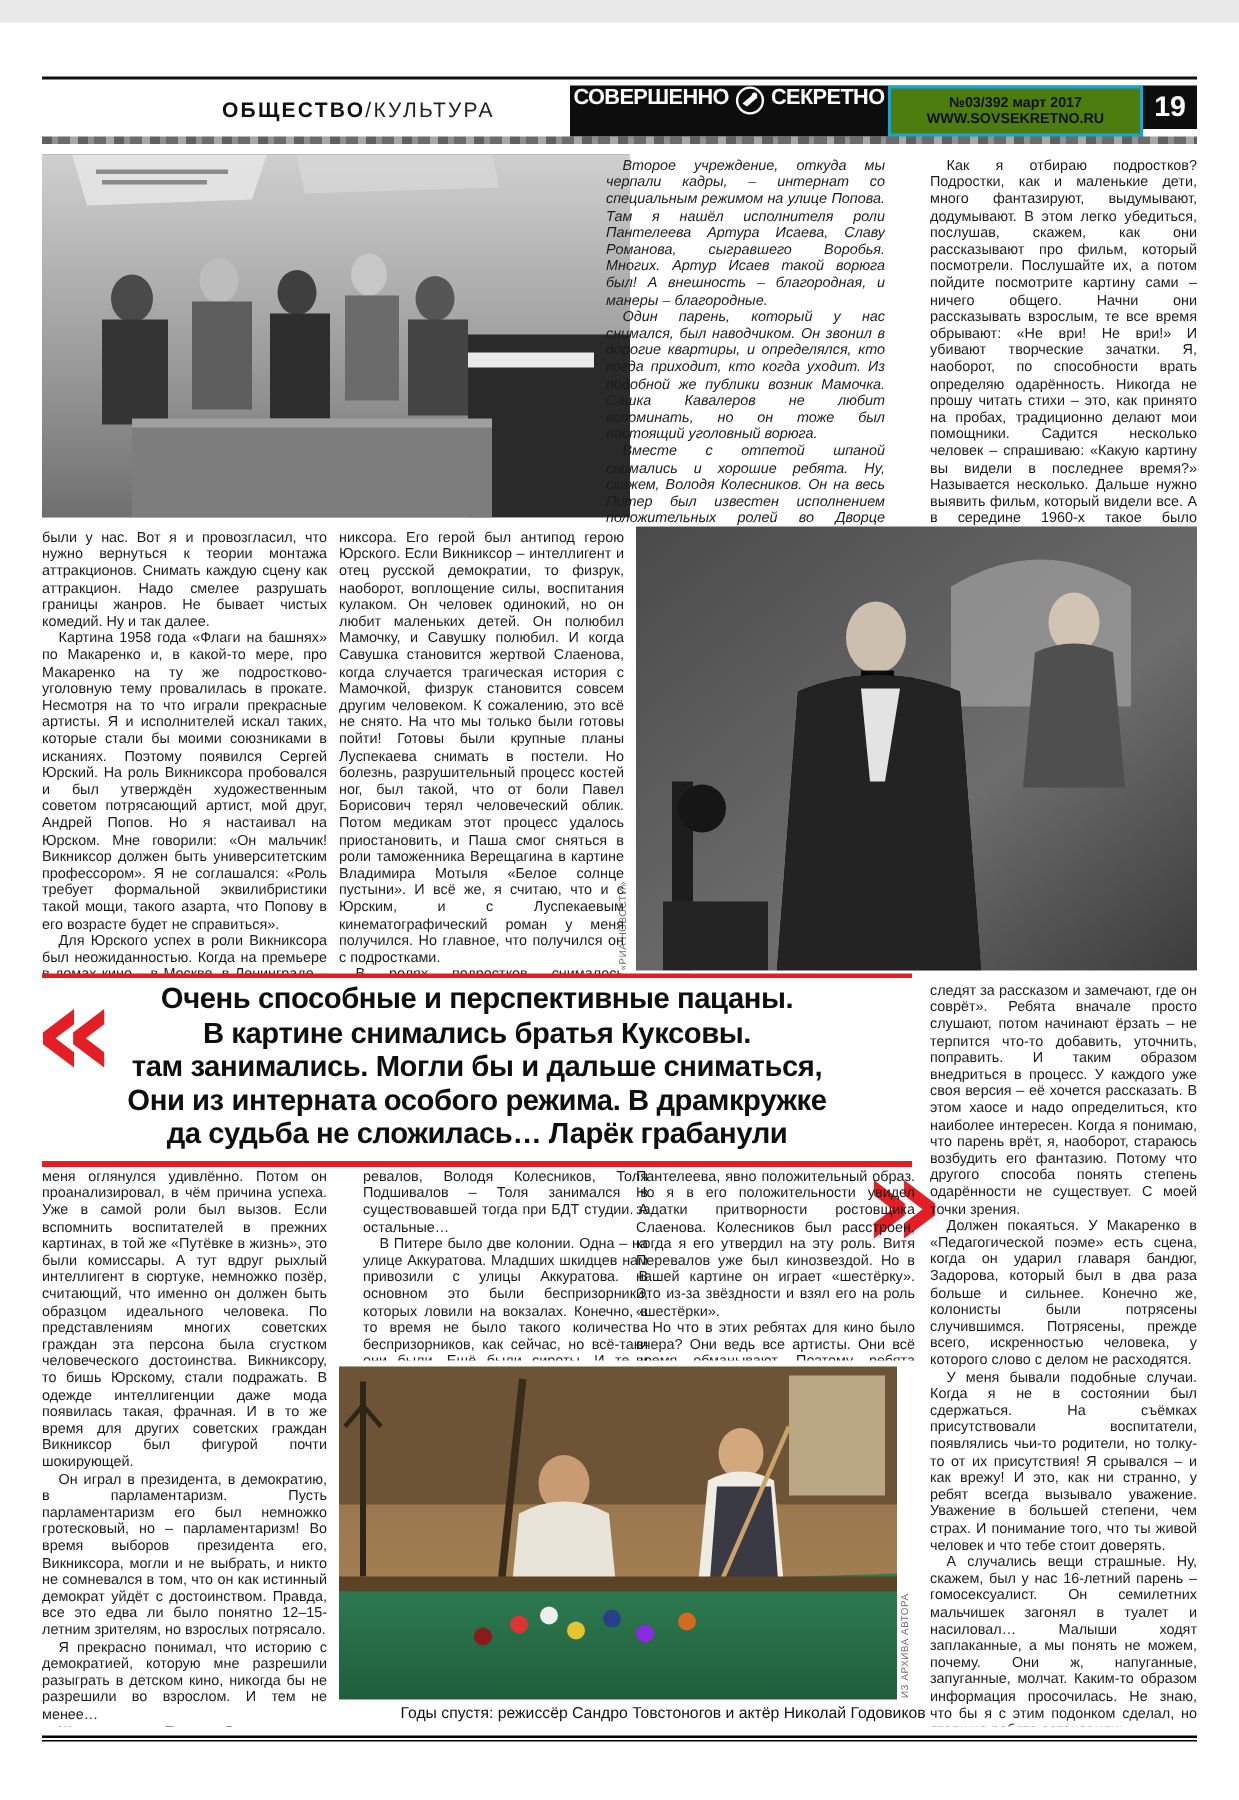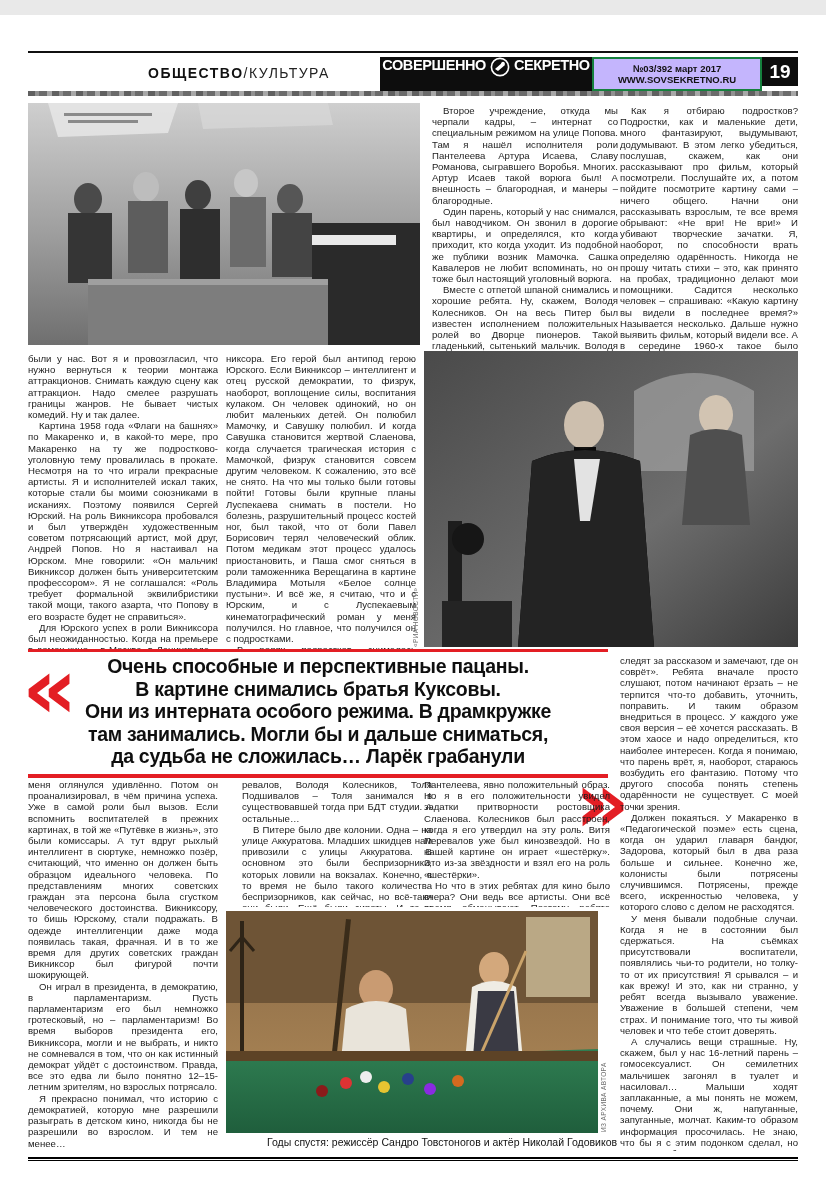--- a/index.html
+++ b/index.html
@@ -9,34 +9,34 @@
   
   .top-rule{position:absolute;left:28px;top:36px;width:770px;height:2px;background:#101010;}
   .header{position:absolute;left:28px;top:42px;width:770px;height:34px;}
   .section-label{position:absolute;left:120px;top:8px;font-size:14px;letter-spacing:1.5px;color:#111;white-space:nowrap;}
   .section-label b{font-weight:bold;}
   .section-label span.light{font-weight:normal;color:#222;}
   .logo-bar{position:absolute;left:352px;top:0;width:212px;height:34px;background:#0d0d0d;
             display:flex;align-items:flex-start;justify-content:center;gap:4px;}
   .logo-word{color:#fff;font-weight:bold;font-size:14.5px;letter-spacing:-0.4px;white-space:nowrap;}
   .logo-emblem{width:20px;height:20px;flex:0 0 auto;}
-  .issue-box{position:absolute;left:564px;top:0;width:166px;height:30px;background:#c4b5fd;border:2px solid #15803d;
+  .issue-box{position:absolute;left:564px;top:0;width:166px;height:30px;background:#4d7c0f;border:2px solid #0ea5e9;
              display:flex;flex-direction:column;align-items:center;justify-content:center;}
   .issue-line{font-size:9.5px;font-weight:bold;color:#111;line-height:11px;white-space:nowrap;}
   .page-box{position:absolute;left:734px;top:0;width:36px;height:29px;background:#0d0d0d;color:#fff;
             display:flex;align-items:center;justify-content:center;font-size:19px;font-weight:bold;}
   .ragged-edge{position:absolute;left:28px;top:76px;width:770px;height:5px;
      background:repeating-linear-gradient(90deg,#2b2b2b 0 7px,#6b6b6b 7px 11px,#3a3a3a 11px 19px,#8a8a8a 19px 24px);
      opacity:.75;}
 
   
   .col{position:absolute;width:190px;font-size:9.6px;line-height:11.2px;text-align:justify;color:#1c1c1c;}
   .col p{margin:0;text-indent:11px;}
   .col p.cont{text-indent:0;}
-  #c3top{left:432px;top:90px;width:186px;height:246px;overflow:hidden;}
+  #c3top{left:404px;top:90px;width:186px;height:246px;overflow:hidden;font-style:italic;}
   #c4top{left:620px;top:90px;width:178px;height:246px;overflow:hidden;}
   #c1top{left:28px;top:338px;height:298px;overflow:hidden;}
   #c2top{left:226px;top:338px;height:298px;overflow:hidden;}
   #c1bot{left:28px;top:764px;height:372px;overflow:hidden;}
   #c2bot{left:242px;top:764px;height:128px;overflow:hidden;}
   #c3bot{left:424px;top:764px;width:186px;height:128px;overflow:hidden;}
   #c4mid{left:620px;top:640px;width:178px;height:496px;overflow:hidden;}
 
   
   .photo{position:absolute;overflow:hidden;background:#777;}
@@ -163,22 +163,22 @@
   <div class="col" id="c2top">
     <p class="cont">никсора. Его герой был антипод герою Юрского. Если Викниксор – интеллигент и отец русской демократии, то физрук, наоборот, воплощение силы, воспитания кулаком. Он человек одинокий, но он любит маленьких детей. Он полюбил Мамочку, и Савушку полюбил. И когда Савушка становится жертвой Слаенова, когда случается трагическая история с Мамочкой, физрук становится совсем другим человеком. К сожалению, это всё не снято. На что мы только были готовы пойти! Готовы были крупные планы Луспекаева снимать в постели. Но болезнь, разрушительный процесс костей ног, был такой, что от боли Павел Борисович терял человеческий облик. Потом медикам этот процесс удалось приостановить, и Паша смог сняться в роли таможенника Верещагина в картине Владимира Мотыля «Белое солнце пустыни». И всё же, я считаю, что и с Юрским, и с Луспекаевым кинематографический роман у меня получился. Но главное, что получился он с подростками.</p>
     <p>В ролях подростков снималось буквально три-четыре человека, в той или иной степени владеющих профессией. Во-первых, Сандро Товстоногов. Затем, Витя Пе-</p>
   </div>
 
   <div class="pull-quote">
     <div class="pq-open">«</div>
     <div class="pq-lines">
       <span>Очень способные и перспективные пацаны.</span>
       <span>В картине снимались братья Куксовы.</span>
+      <span>там занимались. Могли бы и дальше сниматься,</span>
       <span>Они из интерната особого режима. В драмкружке</span>
-      <span>там занимались. Могли бы и дальше сниматься,</span>
       <span>да судьба не сложилась… Ларёк грабанули</span>
     </div>
     <div class="pq-close">»</div>
   </div>
 
   <div class="col" id="c1bot">
     <p class="cont">меня оглянулся удивлённо. Потом он проанализировал, в чём причина успеха. Уже в самой роли был вызов. Если вспомнить воспитателей в прежних картинах, в той же «Путёвке в жизнь», это были комиссары. А тут вдруг рыхлый интеллигент в сюртуке, немножко позёр, считающий, что именно он должен быть образцом идеального человека. По представлениям многих советских граждан эта персона была сгустком человеческого достоинства. Викниксору, то бишь Юрскому, стали подражать. В одежде интеллигенции даже мода появилась такая, фрачная. И в то же время для других советских граждан Викниксор был фигурой почти шокирующей.</p>
     <p>Он играл в президента, в демократию, в парламентаризм. Пусть парламентаризм его был немножко гротесковый, но – парламентаризм! Во время выборов президента его, Викниксора, могли и не выбрать, и никто не сомневался в том, что он как истинный демократ уйдёт с достоинством. Правда, все это едва ли было понятно 12–15-летним зрителям, но взрослых потрясало.</p>
     <p>Я прекрасно понимал, что историю с демократией, которую мне разрешили разыграть в детском кино, никогда бы не разрешили во взрослом. И тем не менее…</p>
     <p>Жалко, что Павел Луспекаев не доиграл физрука Косталмеда. От его роли остались кусочки. Пусть и гениальные, но кусочки. А роль по объёму была такая же, как у Вик-</p>

